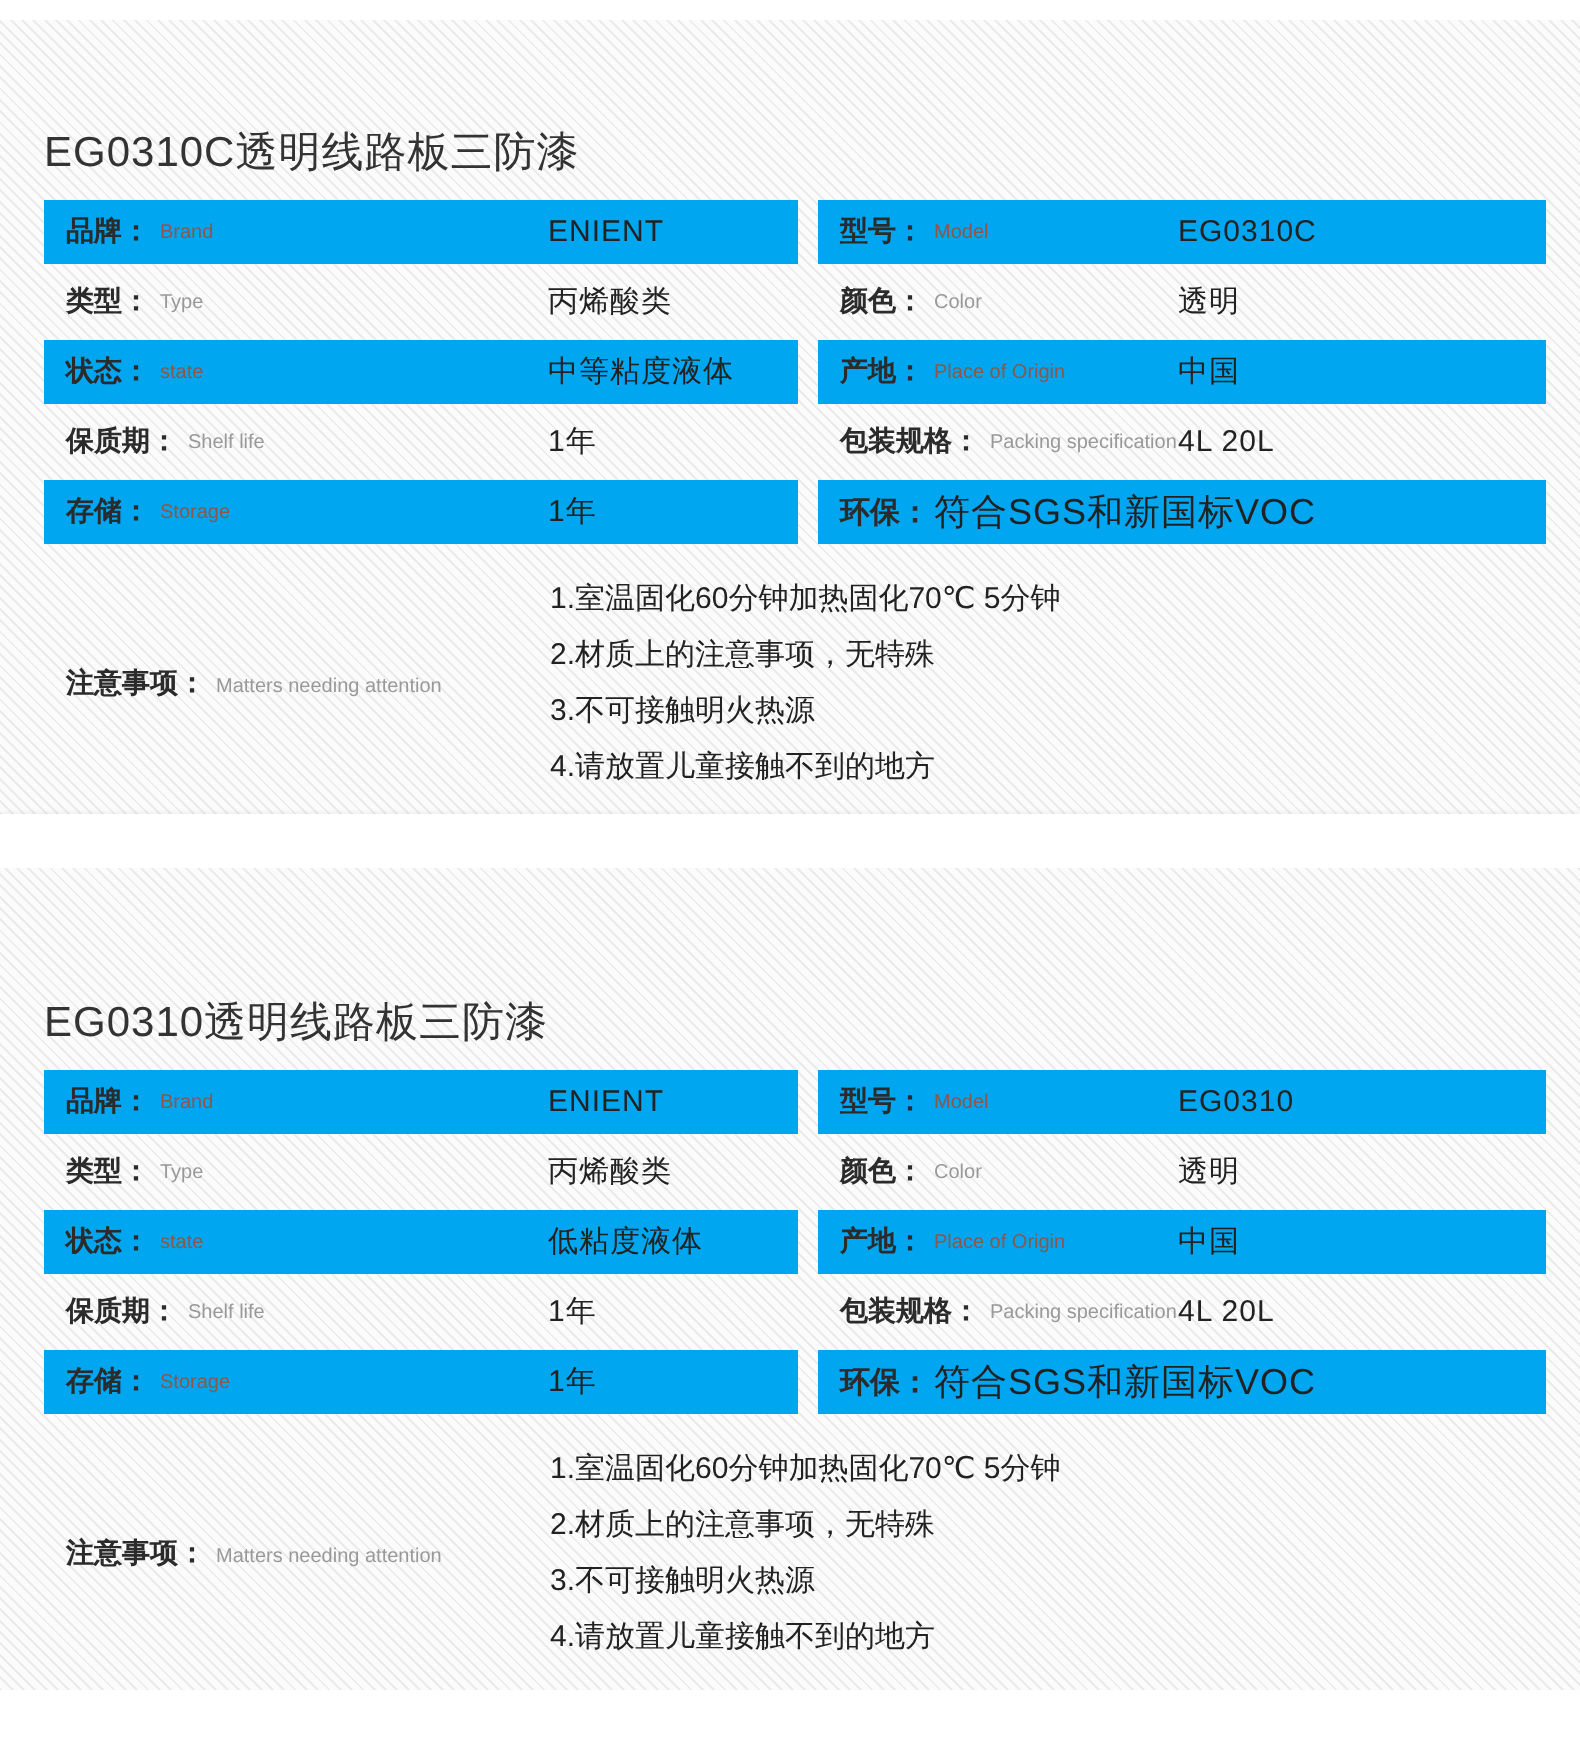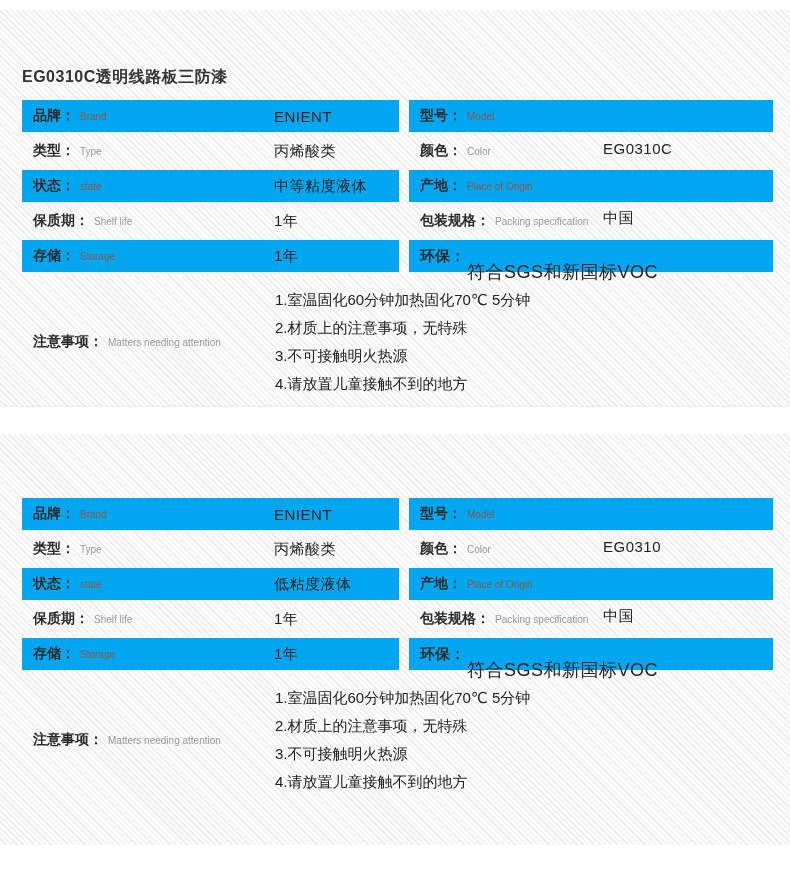--- a/index.html
+++ b/index.html
@@ -24,22 +24,22 @@
       #ebebeb 0px, #ebebeb 1px,
       transparent 1px, transparent 4px
     );
     padding-left: 22px;
     padding-right: 17px;
   }
   .card-1 { height: 397px; padding-top: 53px; }
   .card-2 { height: 411px; padding-top: 64px; }
 
   .card-title {
-    font-size: 16px;
-    font-weight: bold;
+    font-size: 21px;
+    font-weight: normal;
     color: #333;
     line-height: 28px;
     margin: 0 0 9px 0;
     letter-spacing: 0.5px;
   }
 
   .spec-tables { display: flex; gap: 10px; }
   .spec-col { display: flex; flex-direction: column; }
   .col-left  { width: 377px; }
   .col-right { width: 364px; }
@@ -74,21 +74,21 @@
   .row .value {
     position: absolute;
     top: 50%;
     transform: translateY(-50%);
     font-size: 15px;
     color: #222;
     white-space: nowrap;
     letter-spacing: 0.5px;
   }
   .col-left  .row .value { left: 252px; }
-  .col-right .row .value { left: 194px; margin-top: 32px; }
+  .col-right .row .value { left: 180px; }
 
   .row.inline .value {
     position: static;
     transform: none;
     margin-left: 2px;
     font-size: 18px;
     font-weight: normal;
   }
   .row.inline .label { font-size: 15px; }
 
@@ -200,20 +200,21 @@
           <div class="note-line">2.材质上的注意事项，无特殊</div>
           <div class="note-line">3.不可接触明火热源</div>
           <div class="note-line">4.请放置儿童接触不到的地方</div>
         </div>
     </div>
   </div>
 
   <div class="band-white band-mid"></div>
 
   <div class="card card-2">
+    <h2 class="card-title">EG0310透明线路板三防漆</h2>
     <div class="spec-tables">
       <div class="spec-col col-left">
           <div class="row blue">
             <span class="label">品牌：</span>
             <span class="sub">Brand</span>
             <span class="value">ENIENT</span>
           </div>
           <div class="row plain">
             <span class="label">类型：</span>
             <span class="sub">Type</span>

